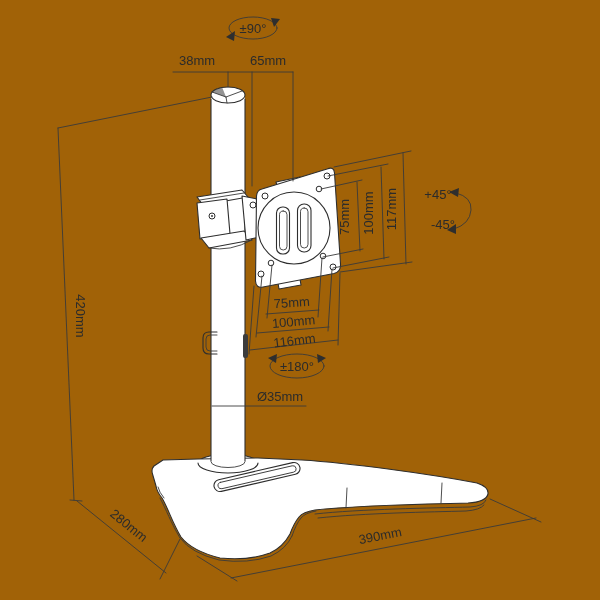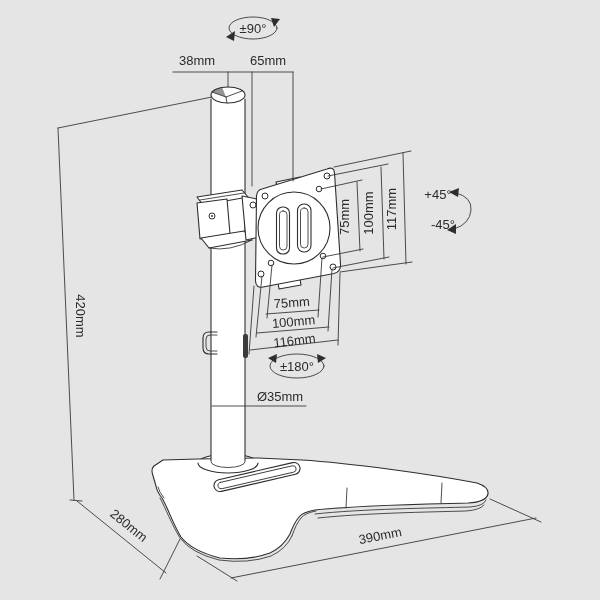--- a/index.html
+++ b/index.html
@@ -1,16 +1,16 @@
 <!DOCTYPE html>
 <html><head>
 <meta charset="utf-8">
 <style>
   html,body{margin:0;padding:0;background:#fff;}
-  .stage{position:relative;width:600px;height:600px;background:#e5e5e5;overflow:hidden;
+  .stage{position:relative;width:600px;height:600px;background:#a16207;overflow:hidden;
          font-family:"Liberation Sans", sans-serif;}
   svg{position:absolute;left:0;top:0;}
   svg text{fill:#2b2b2b;font-family:"Liberation Sans", sans-serif;font-size:13px;}
   .ln{stroke:#2e2e2e;stroke-width:1.1;fill:none;stroke-linecap:round;stroke-linejoin:round;}
   .thin{stroke:#3a3a3a;stroke-width:0.9;fill:none;stroke-linecap:round;}
   .wfill{fill:#ffffff;stroke:#2e2e2e;stroke-width:1.1;stroke-linejoin:round;}
   .hole{fill:#ffffff;stroke:#2e2e2e;stroke-width:1;}
   .arrow{fill:#2e2e2e;stroke:none;}
   .dark{fill:#3c3c3c;stroke:none;}
 </style>

